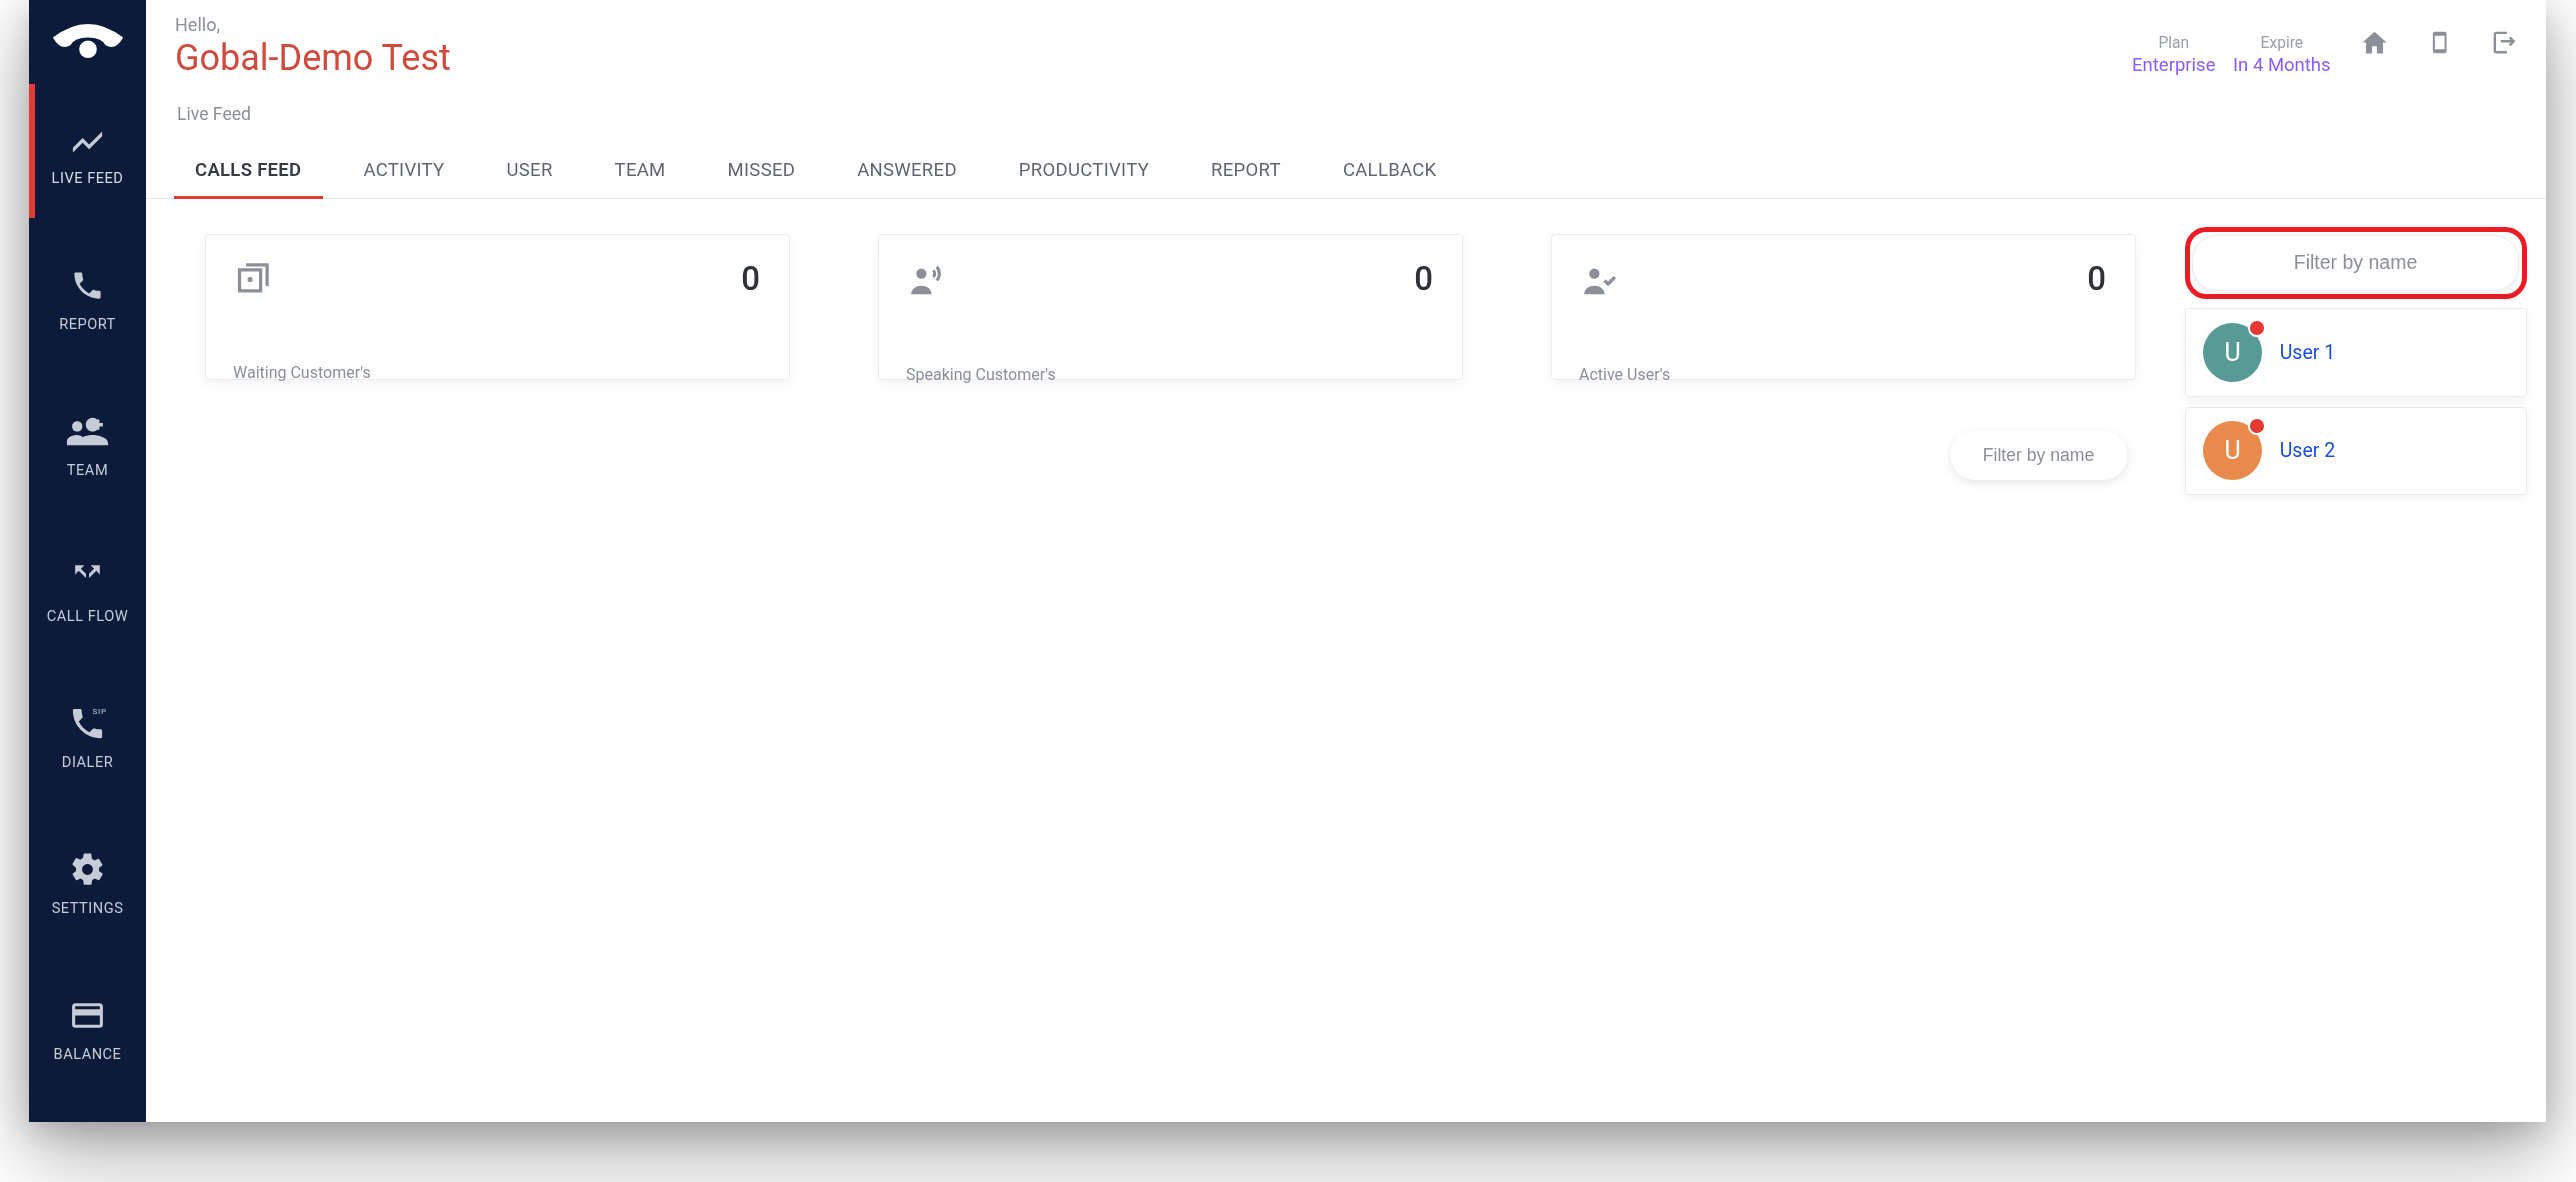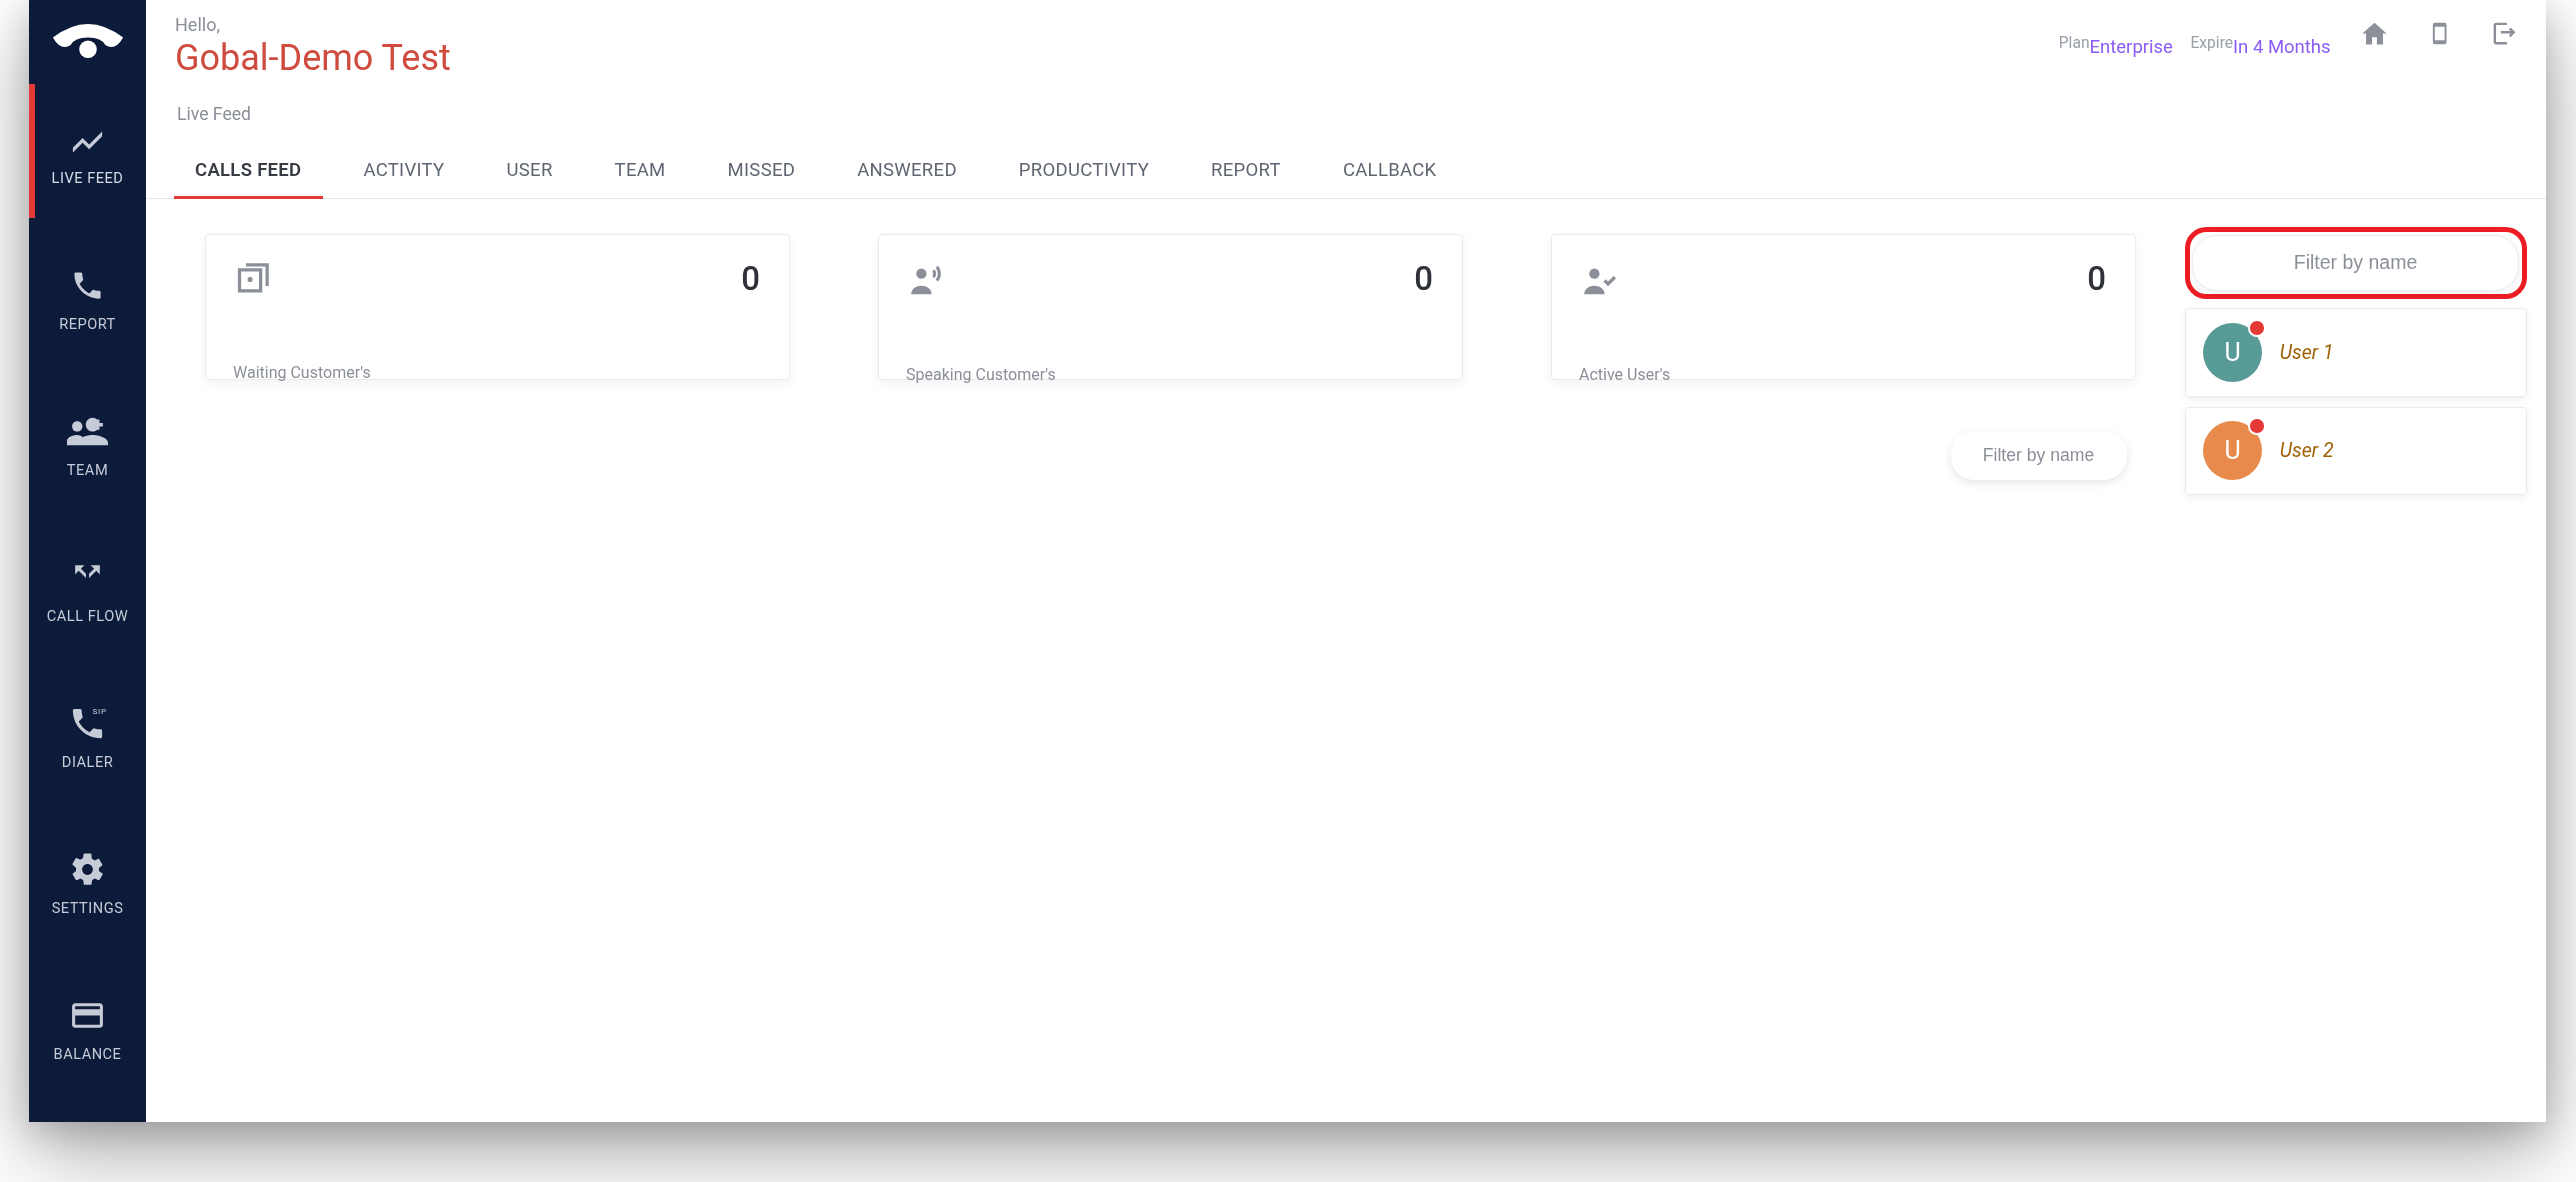--- a/index.html
+++ b/index.html
@@ -76,21 +76,21 @@
   }
   .hello-block .hello-text { color: #8a8f98; font-size: 18px; }
   .hello-block .user-name  { color: #cf4b3e; font-size: 36px; margin-top: 2px; font-weight: 400; }
 
   .header-right {
     display: flex;
     align-items: center;
     gap: 29px;
   }
   .plan-block { display:flex; gap:17.6px; }
-  .plan-block .col { display:flex; flex-direction:row; align-items:flex-start;margin-top:20px; }
+  .plan-block .col { display:flex; flex-direction:column; align-items:center;margin-top:20px; }
   .plan-block .lbl { color:#9aa0a8; font-size:15.6px; }
   .plan-block .val { color:#8b5cf6; font-size:18.5px; margin-top:2px; }
   .header-icons { display:flex; gap:39px; align-items:center; }
   .header-icon svg { fill:#8a8f98; }
 
   .breadcrumb {
     color:#8a8f98; font-size:17.6px; padding: 25px 0 0 31px;
   }
 
   
@@ -220,21 +220,21 @@
     color:#fff; font-size: 25px; position:relative;
   }
   .avatar .status-dot {
     position:absolute;
     top: -3.9px; right: -3.9px;
     width: 17.6px; height:17.6px;
     background:#e53935;
     border-radius:50%;
     border:2px solid #fff;
   }
-  .user-card .uname { font-size: 19.5px; color:#a16207;font-style:italic; }
+  .user-card .uname { font-size: 19.5px; color:#1d4ed8; }
 </style>
 </head>
 <body>
 
 <div class="app-frame">
 
   <div class="sidebar">
     <div class="logo-cell">
       <svg width="82" height="47" viewBox="0 0 84 48">
         <path d="M6 22 Q42 -6 78 22 Q70 36 60 30 Q56 22 42 22 Q28 22 24 30 Q14 36 6 22 Z" fill="#fff"></path>

